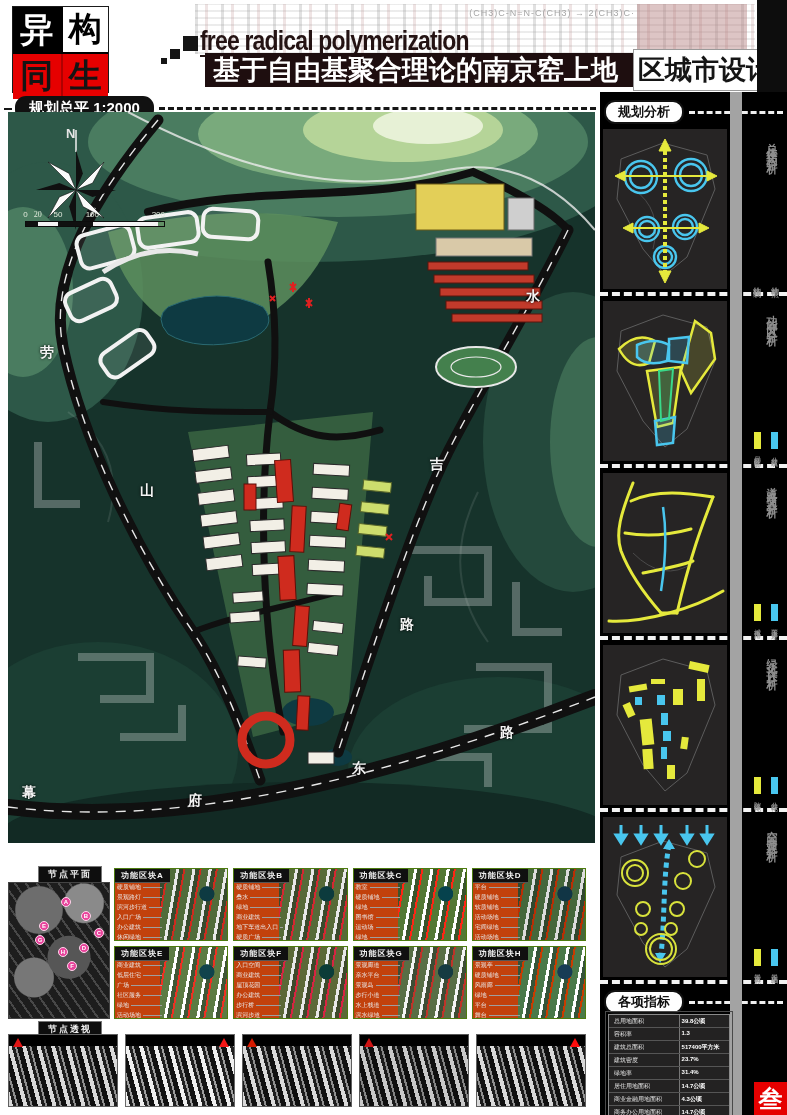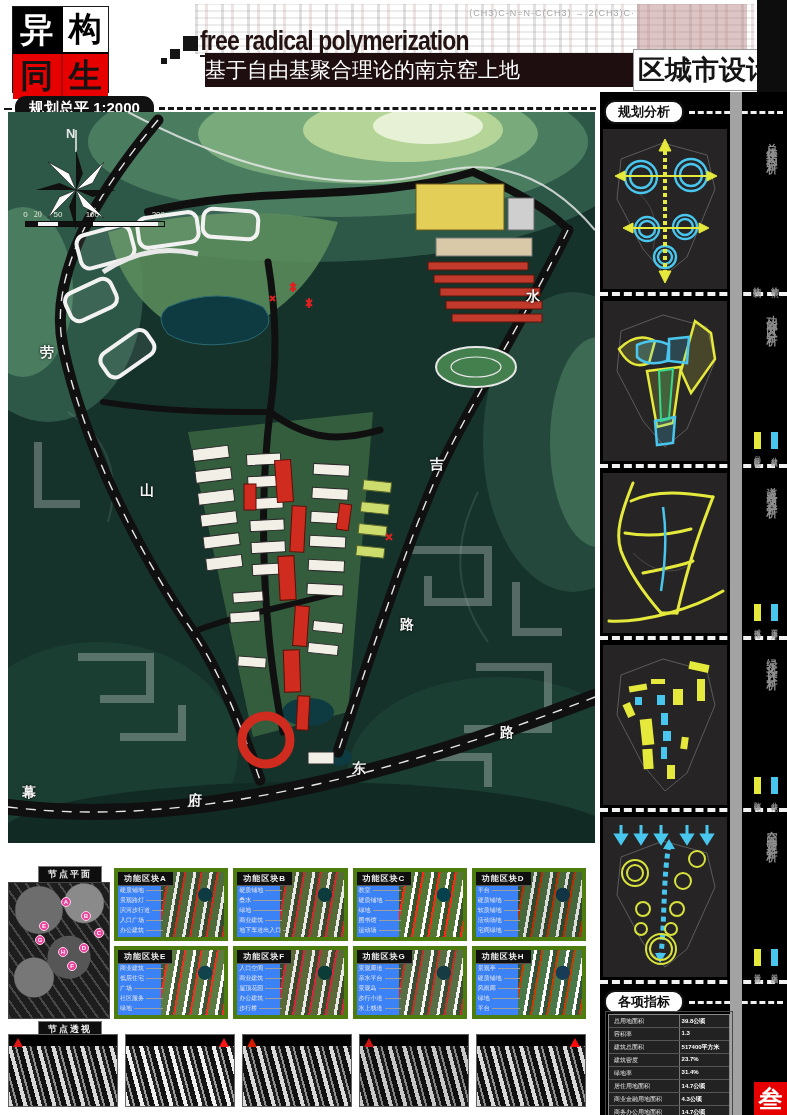--- a/index.html
+++ b/index.html
@@ -25,21 +25,21 @@
   .pixels span{position:absolute;background:#151515;display:block;}
   .px1{left:183px;top:36px;width:15px;height:15px;}
   .px2{left:170px;top:49px;width:10px;height:10px;}
   .px3{left:161px;top:58px;width:6px;height:6px;}
 
   .title-en{position:absolute;left:200px;top:26px;font-size:28px;font-weight:bold;color:#241313;
             letter-spacing:-1px;transform:scaleX(.82);transform-origin:left top;white-space:nowrap;
             border-bottom:2px solid #241313;line-height:1.05;}
   .title-bar{position:absolute;left:205px;top:53px;width:566px;height:34px;background:#1e0e0f;
              display:flex;align-items:center;}
-  .title-cn-dark{color:#fff;font-size:21px;font-weight:normal;white-space:nowrap;letter-spacing:0;}
+  .title-cn-dark{color:#fff;font-size:27px;font-weight:bold;white-space:nowrap;padding-left:8px;letter-spacing:0;}
   .title-cn-light{position:absolute;left:428px;top:-4px;height:42px;background:#fff;color:#151515;
              font-size:27px;font-weight:bold;display:flex;align-items:center;padding:0 4px;
              border:1px solid #9a9a9a;white-space:nowrap;}
   .corner-block{position:absolute;left:757px;top:0;width:30px;height:92px;background:#0d0d0d;}
 
   
   .rule-row{position:absolute;display:flex;align-items:center;}
   .pill{flex:0 0 auto;padding:1px 12px;border-radius:11px;font-weight:bold;white-space:nowrap;}
   .pill.dark{background:#111;color:#fff;border:2px solid #111;font-size:15px;}
   .pill.light{background:#fff;color:#111;border:2px solid #111;font-size:14px;}
@@ -68,21 +68,21 @@
       radial-gradient(circle at 75% 15%, #8a8a8a 0 14%, transparent 15%),
       radial-gradient(circle at 60% 55%, #565656 0 22%, transparent 23%),
       radial-gradient(circle at 25% 70%, #777 0 16%, transparent 17%),
       repeating-linear-gradient(55deg, rgba(200,200,200,.25) 0 2px, transparent 2px 9px),
       #1d1d1d;}
   .marker{position:absolute;width:10px;height:10px;border-radius:50%;background:#e8439b;color:#fff;
           font-size:6px;font-weight:bold;display:flex;align-items:center;justify-content:center;
           border:1px solid #ffd7ec;}
   .blocks{position:absolute;left:114px;top:868px;width:472px;display:grid;
           grid-template-columns:repeat(4,1fr);grid-auto-rows:73px;gap:5px 5px;}
-  .block{position:relative;background:#3b82f6;border:4px solid #4d7c0f;overflow:hidden;}
+  .block{position:relative;background:#c2410c;border:1px solid #4d7c0f;overflow:hidden;}
   .thumb{position:absolute;right:0;top:0;bottom:0;width:60%;
     background:
       radial-gradient(circle at 70% 35%, #0e3a42 0 11%, transparent 12%),
       repeating-linear-gradient(100deg, #e8e8e8 0 3px, #384b2e 3px 7px, #cf2b1e 7px 9px, #506b3a 9px 16px),
       #3a5c33;}
   .block:nth-child(2) .thumb{background-size:auto, 130% 100%, auto;filter:hue-rotate(-8deg);}
   .block:nth-child(3) .thumb{filter:saturate(1.25) brightness(1.1);}
   .block:nth-child(4) .thumb{filter:hue-rotate(12deg) brightness(.95);}
   .block:nth-child(5) .thumb{filter:brightness(1.15);}
   .block:nth-child(6) .thumb{filter:hue-rotate(-15deg);}

